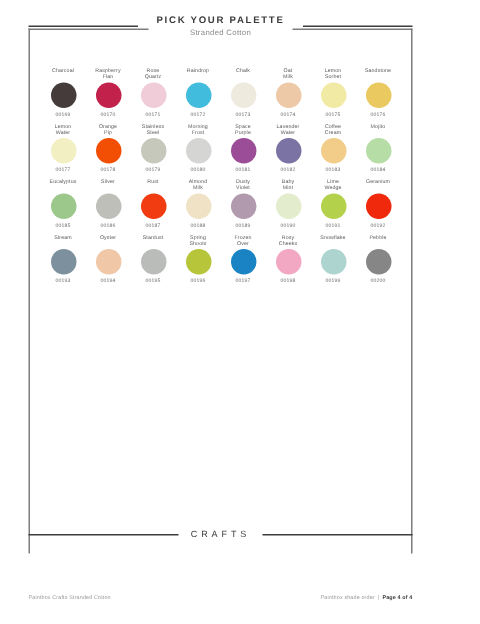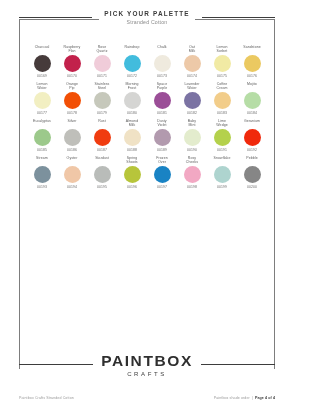--- a/index.html
+++ b/index.html
@@ -302,21 +302,20 @@
         <div class="dot" style="background: rgb(134, 134, 134);"></div>
         <div class="cell-code">00200</div>
       </div>
     </div>
 
   </div>
 
   <div class="brand">
     <div class="brand-rule"></div>
     <div class="brand-text">
-      <div class="brand-name">PAINTBOX</div>
       <div class="brand-sub">CRAFTS</div>
     </div>
     <div class="brand-rule"></div>
   </div>
 
   <div class="footer">
     <div class="footer-left">Paintbox Crafts Stranded Cotton</div>
     <div class="footer-right">
       <span>Paintbox shade order</span>
       <span class="footer-sep">|</span>

